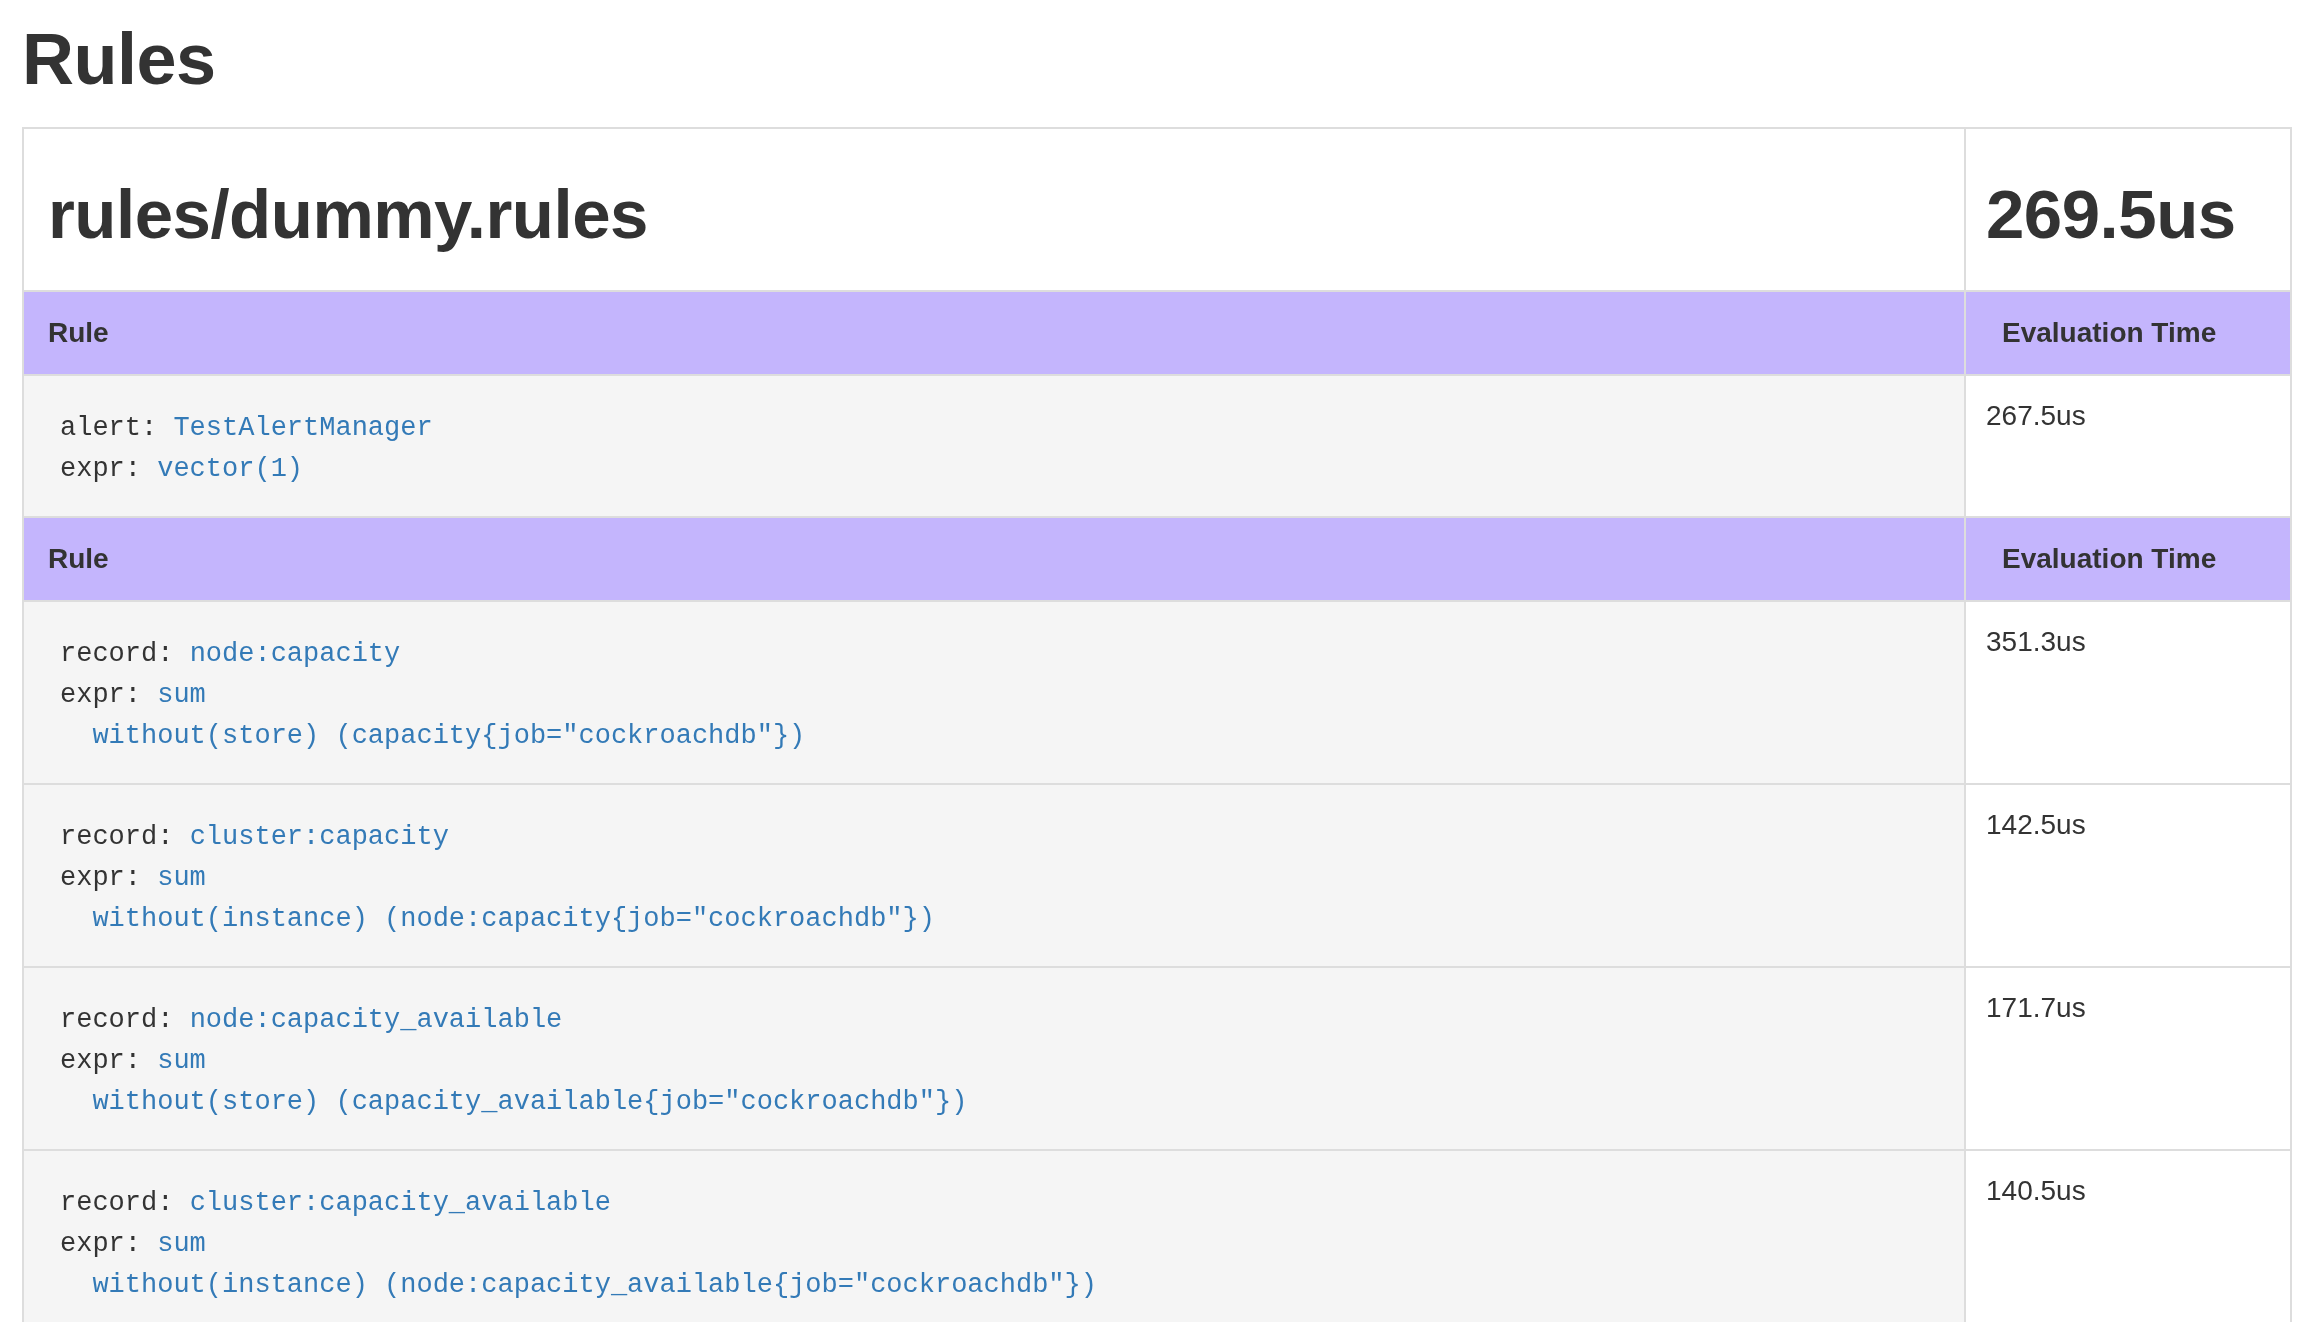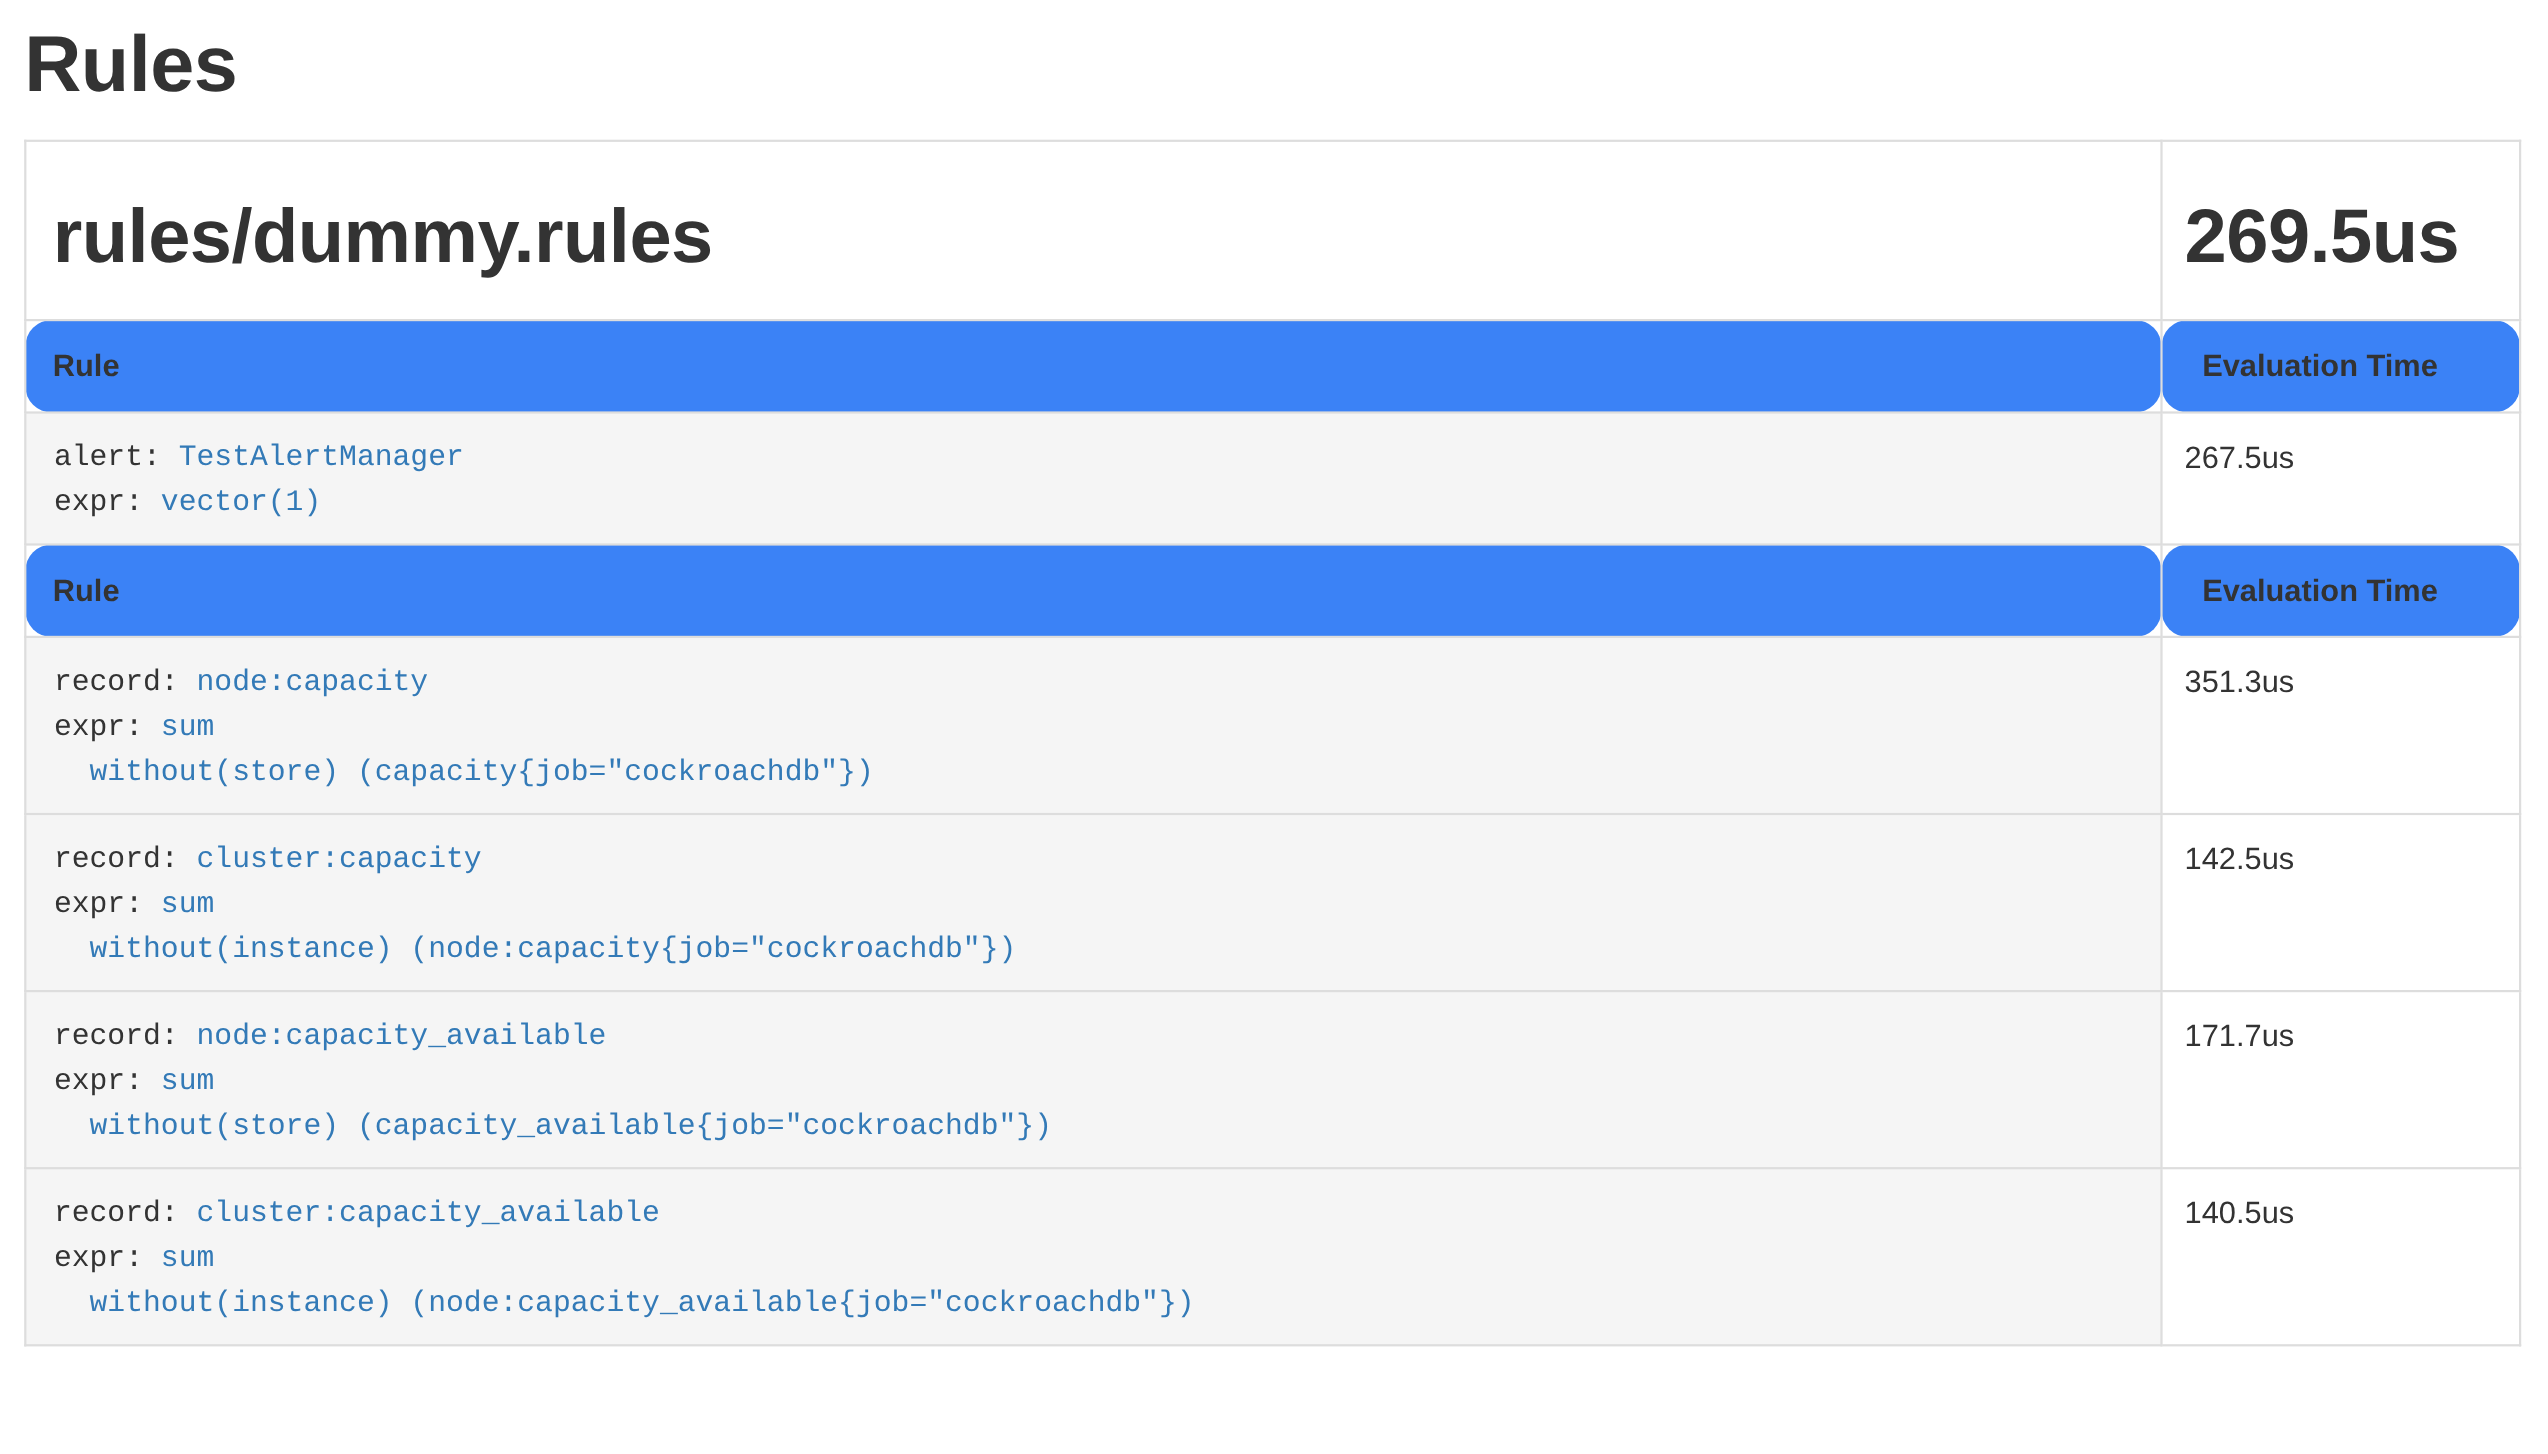--- a/index.html
+++ b/index.html
@@ -26,30 +26,30 @@
   }
   td,th{border:2px solid var(--border);vertical-align:top;}
   .group-name-cell{padding:0 24px;background:#ffffff;}
   .group-time-cell{padding:0 20px;background:#ffffff;}
   .group-name-cell h2,.group-time-cell h2{
     font-size:69px;font-weight:bold;letter-spacing:-0.5px;
     margin:46px 0 36px 0;line-height:1.15;color:var(--text);
   }
   th{
     text-align:left;font-size:28px;font-weight:bold;
-    padding:25px 24px;background:#3b82f6;color:var(--text);border-radius:24px;
+    padding:25px 24px;background:#c4b5fd;color:var(--text);
   }
   .time-col{width:326px;}
   th.time-col{padding-left:36px;}
   .rule-cell{
     background:var(--cellbg);
     padding:20px 24px 14px 24px;
   }
   pre.rule-code{
-    margin:1px;
+    margin:12px;
     font-family:"Liberation Mono","DejaVu Sans Mono",monospace;
     font-size:27px;line-height:41px;
     white-space:pre-wrap;
     color:var(--text);
   }
   pre.rule-code a{color:var(--link);text-decoration:none;}
   .time-cell{
     font-size:28px;color:var(--text);
     padding:24px 20px 24px 20px;background:#ffffff;
   }

